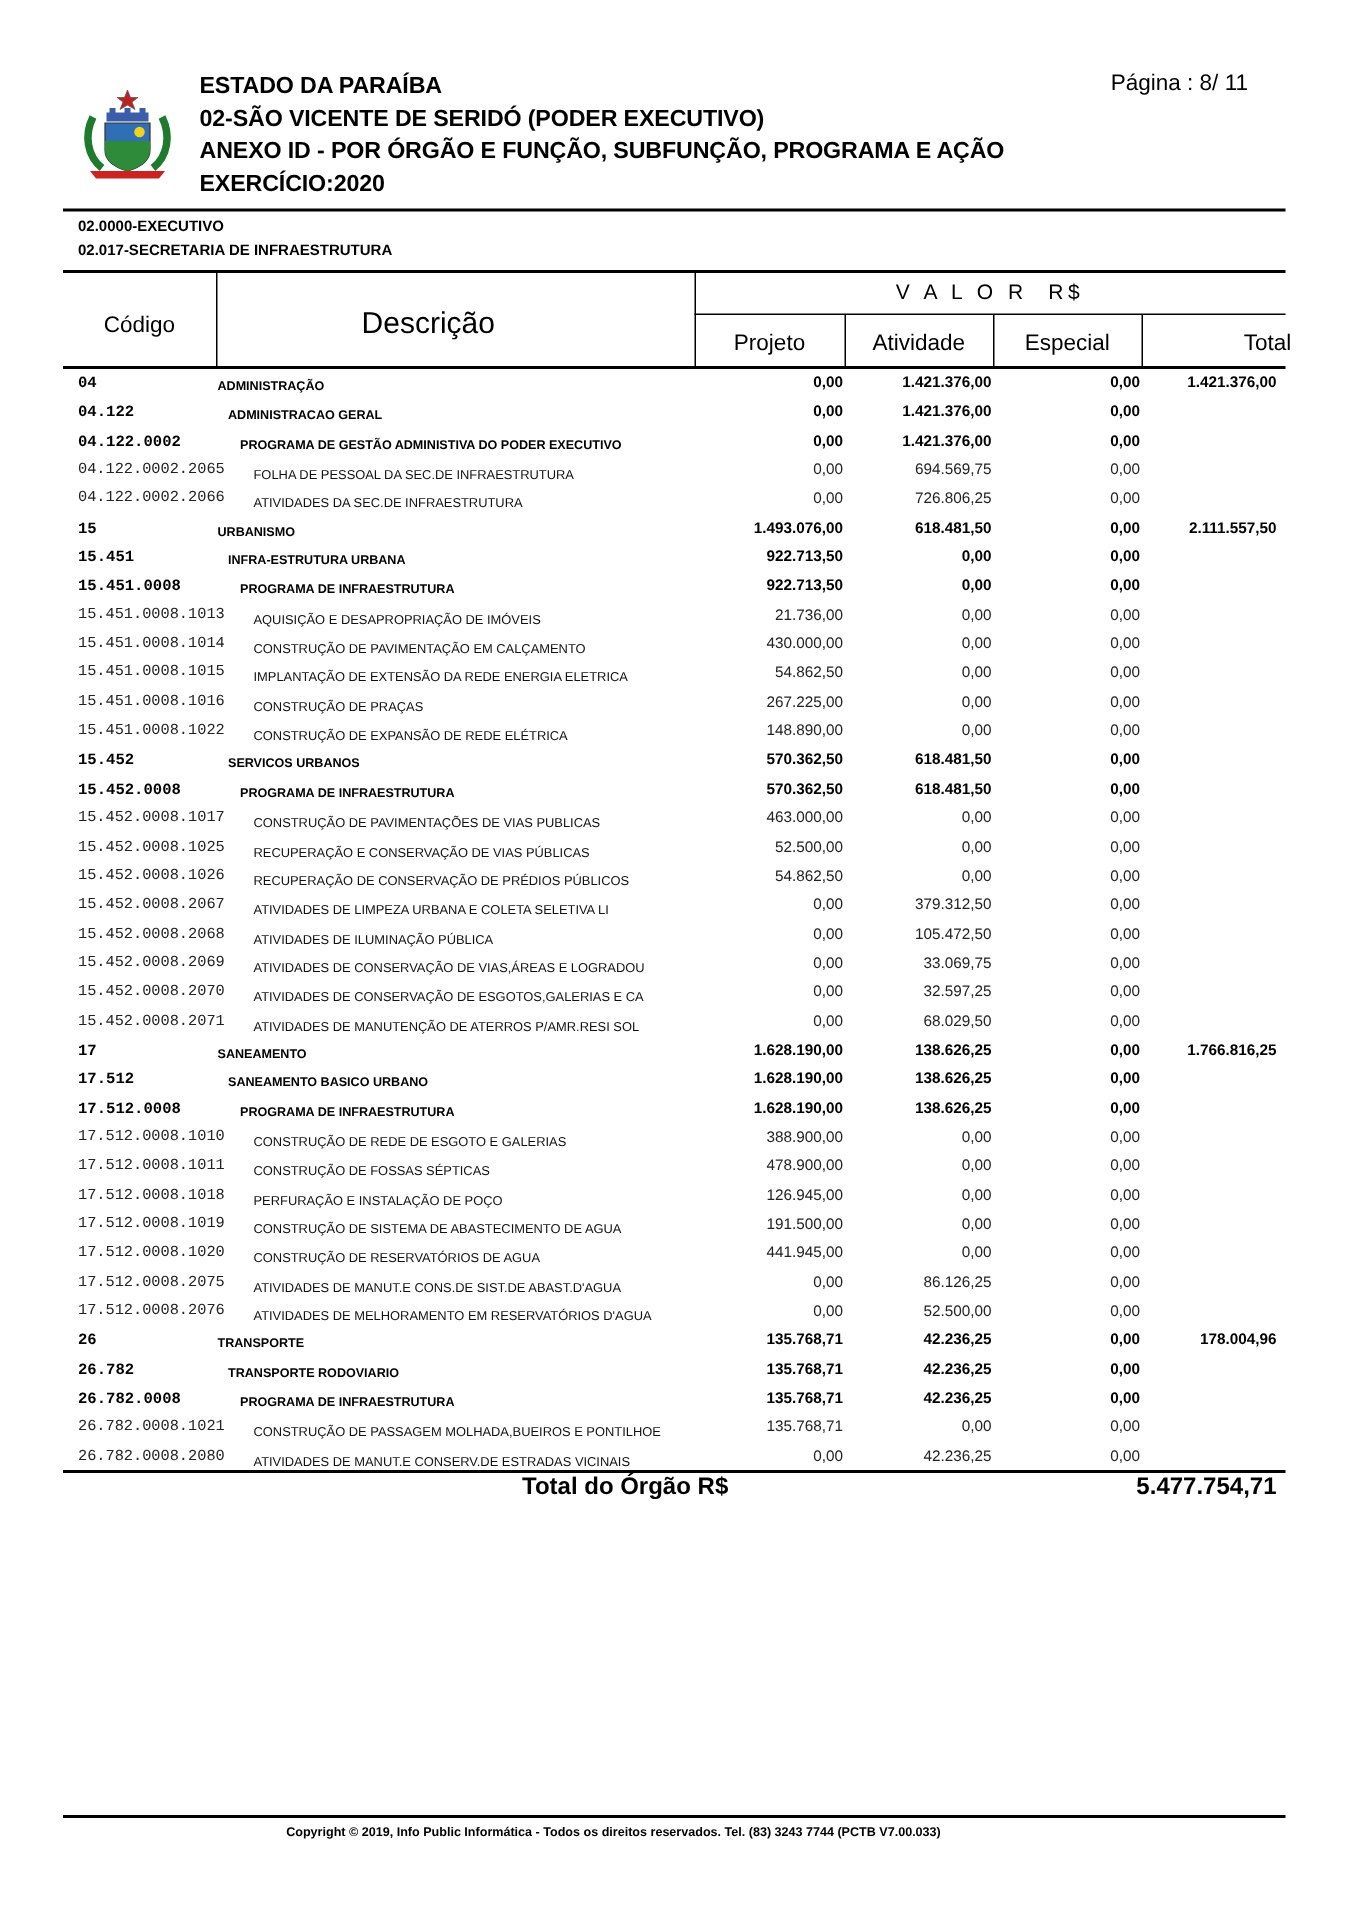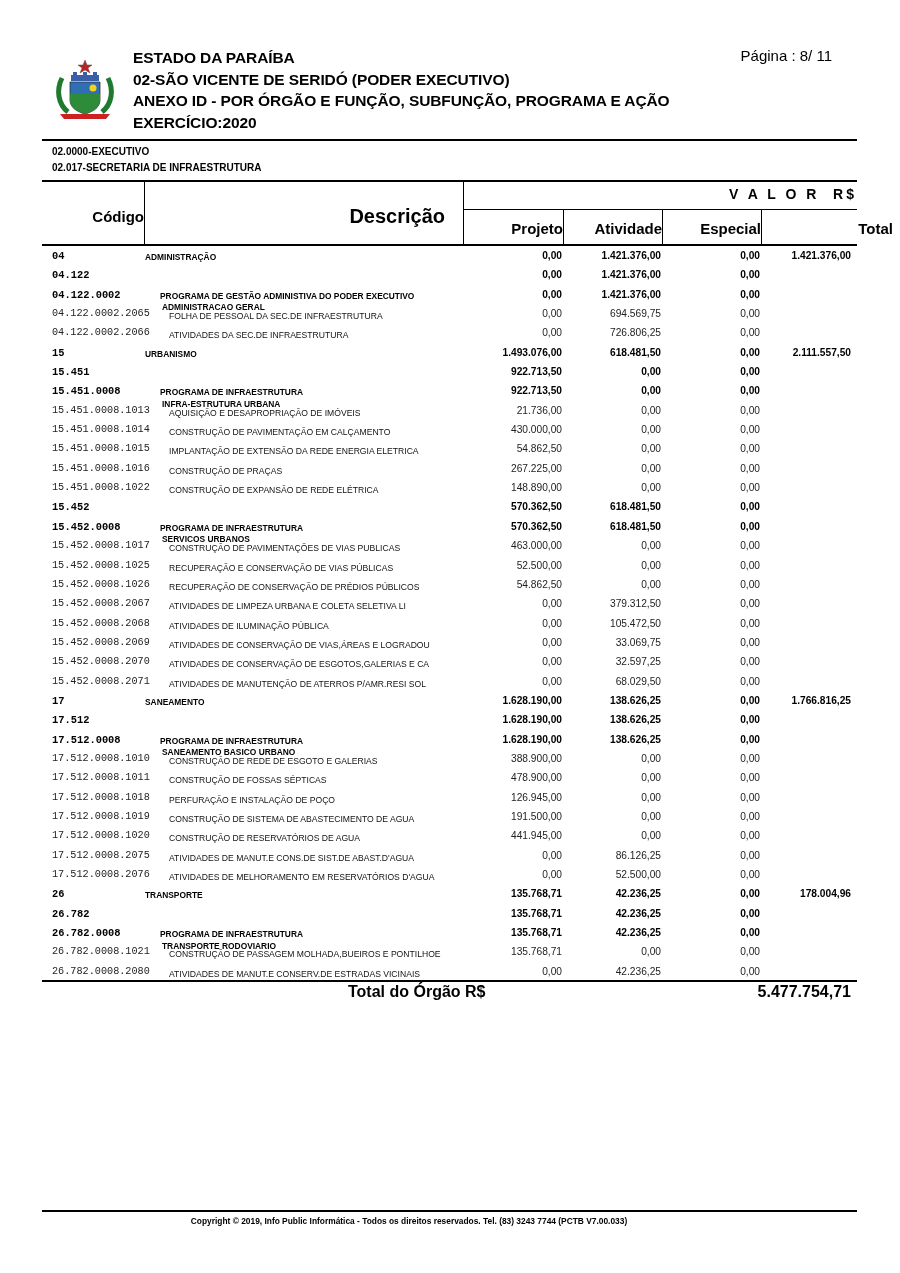--- a/index.html
+++ b/index.html
@@ -5,30 +5,30 @@
   html, body { margin: 0; padding: 0; background: #ffffff; }
   body { width: 900px; height: 1273px; position: relative; overflow: hidden;
          font-family: "Liberation Sans", sans-serif; color: #000; }
   .logo { position: absolute; left: 54px; top: 58px; width: 62px; height: 64px; }
   .hdr-title { position: absolute; left: 133px; top: 47px; font-weight: bold; font-size: 15.5px; line-height: 21.5px; letter-spacing: -0.1px; }
   .hdr-title div { white-space: nowrap; }
   .page-num { position: absolute; right: 68px; top: 47px; font-size: 15px; }
   .rule { position: absolute; left: 42px; width: 815px; background: #000; }
   .org { position: absolute; left: 52px; top: 144px; font-weight: bold; font-size: 10px; line-height: 16px; }
   .thead { position: absolute; left: 42px; top: 181px; width: 815px; height: 64px; }
-  .th { position: absolute; font-weight: bold; text-align: right; }
+  .th { position: absolute; font-weight: normal; text-align: center; }
   .vline { position: absolute; width: 1px; background: #000; }
   .hline { position: absolute; height: 2px; background: #000; }
   .rows { position: absolute; left: 42px; top: 247px; width: 815px; }
   .row { position: relative; height: 19.35px; font-size: 10.2px; }
   .row span { position: absolute; top: 3px; white-space: nowrap; }
   .c-code { left: 10px; font-family: Liberation Mono, monospace; }
   .c-desc { left: 103px; }
   .row.lvl1 .c-desc { left: 103px; }
-  .row.lvl2 .c-desc { left: 120px; margin-top: 31px; }
+  .row.lvl2 .c-desc { left: 110px; }
   .row.lvl3 .c-desc { left: 118px; }
   .row.lvl4 .c-desc { left: 127px; }
   .c-proj { right: 295px; text-align: right; }
   .c-ativ { right: 196px; text-align: right; }
   .c-esp  { right: 97px;  text-align: right; }
   .c-tot  { right: 6px;   text-align: right; }
   .row.bold span { font-weight: bold; }
   .row.bold .c-desc { font-size: 8.4px; top: 5px; }
   .row.lvl4 .c-desc { font-size: 8.6px; top: 6px; color: #111; }
   .row.lvl4 span { color: #222; }

